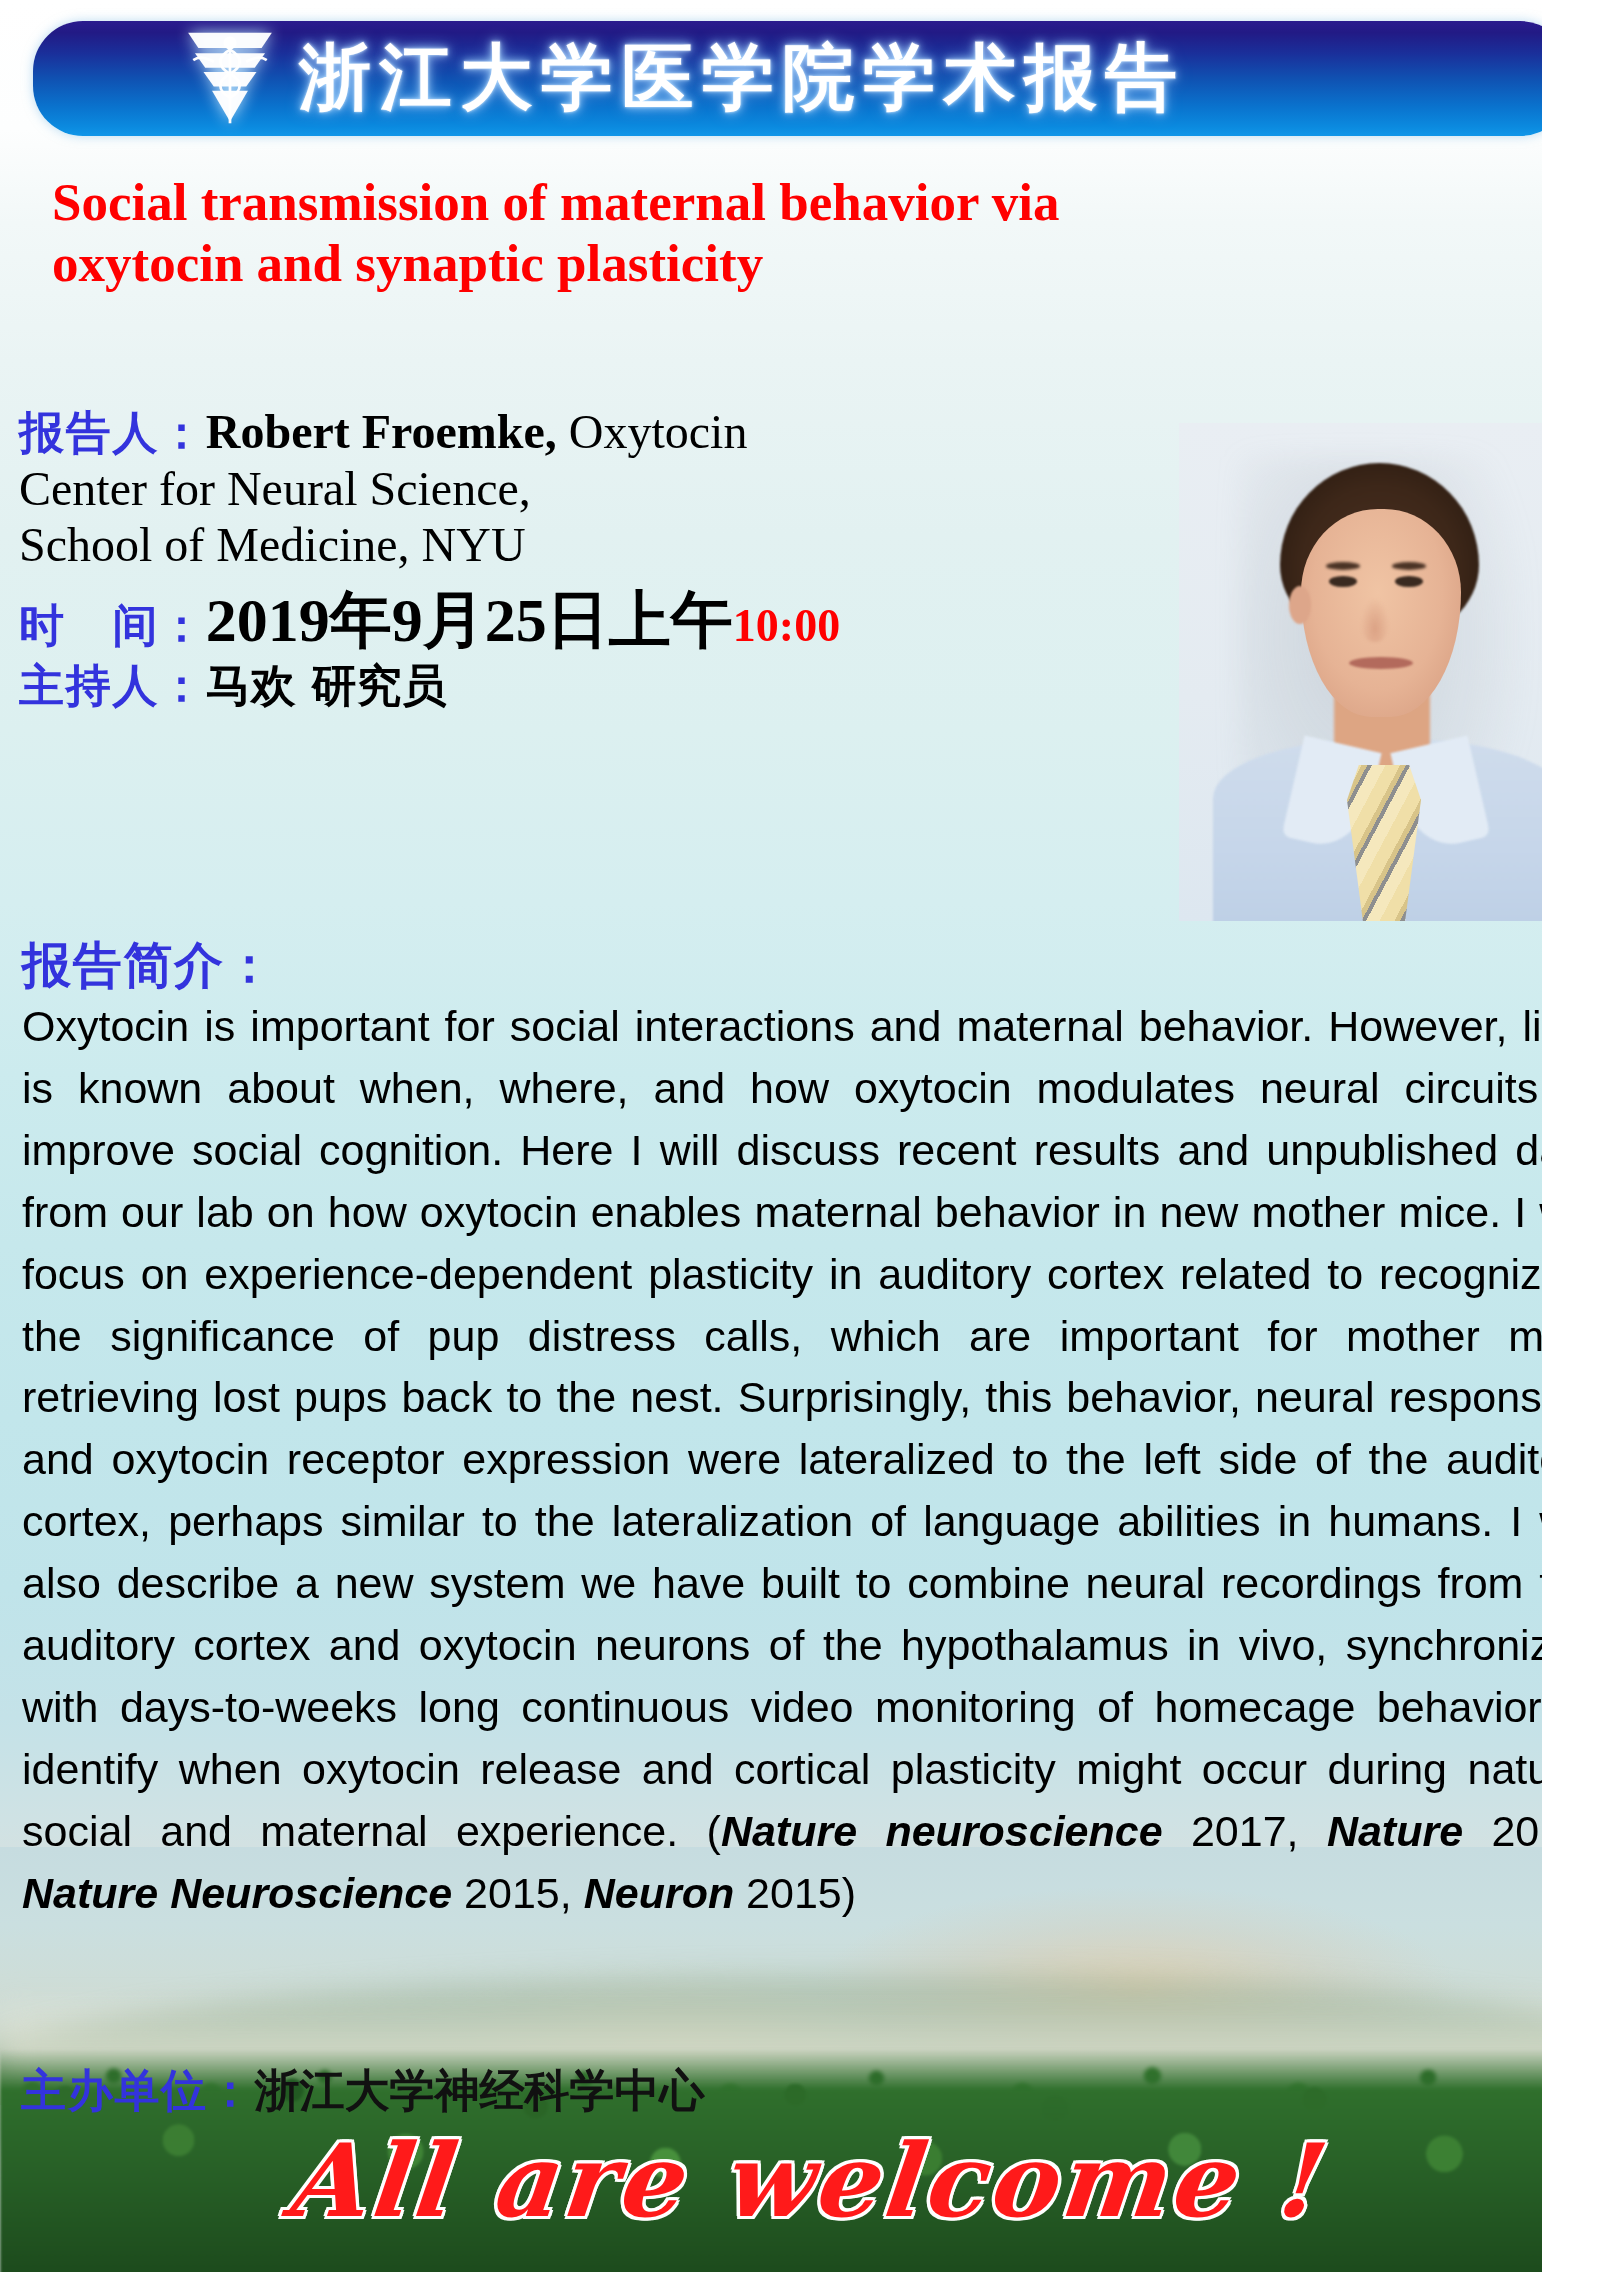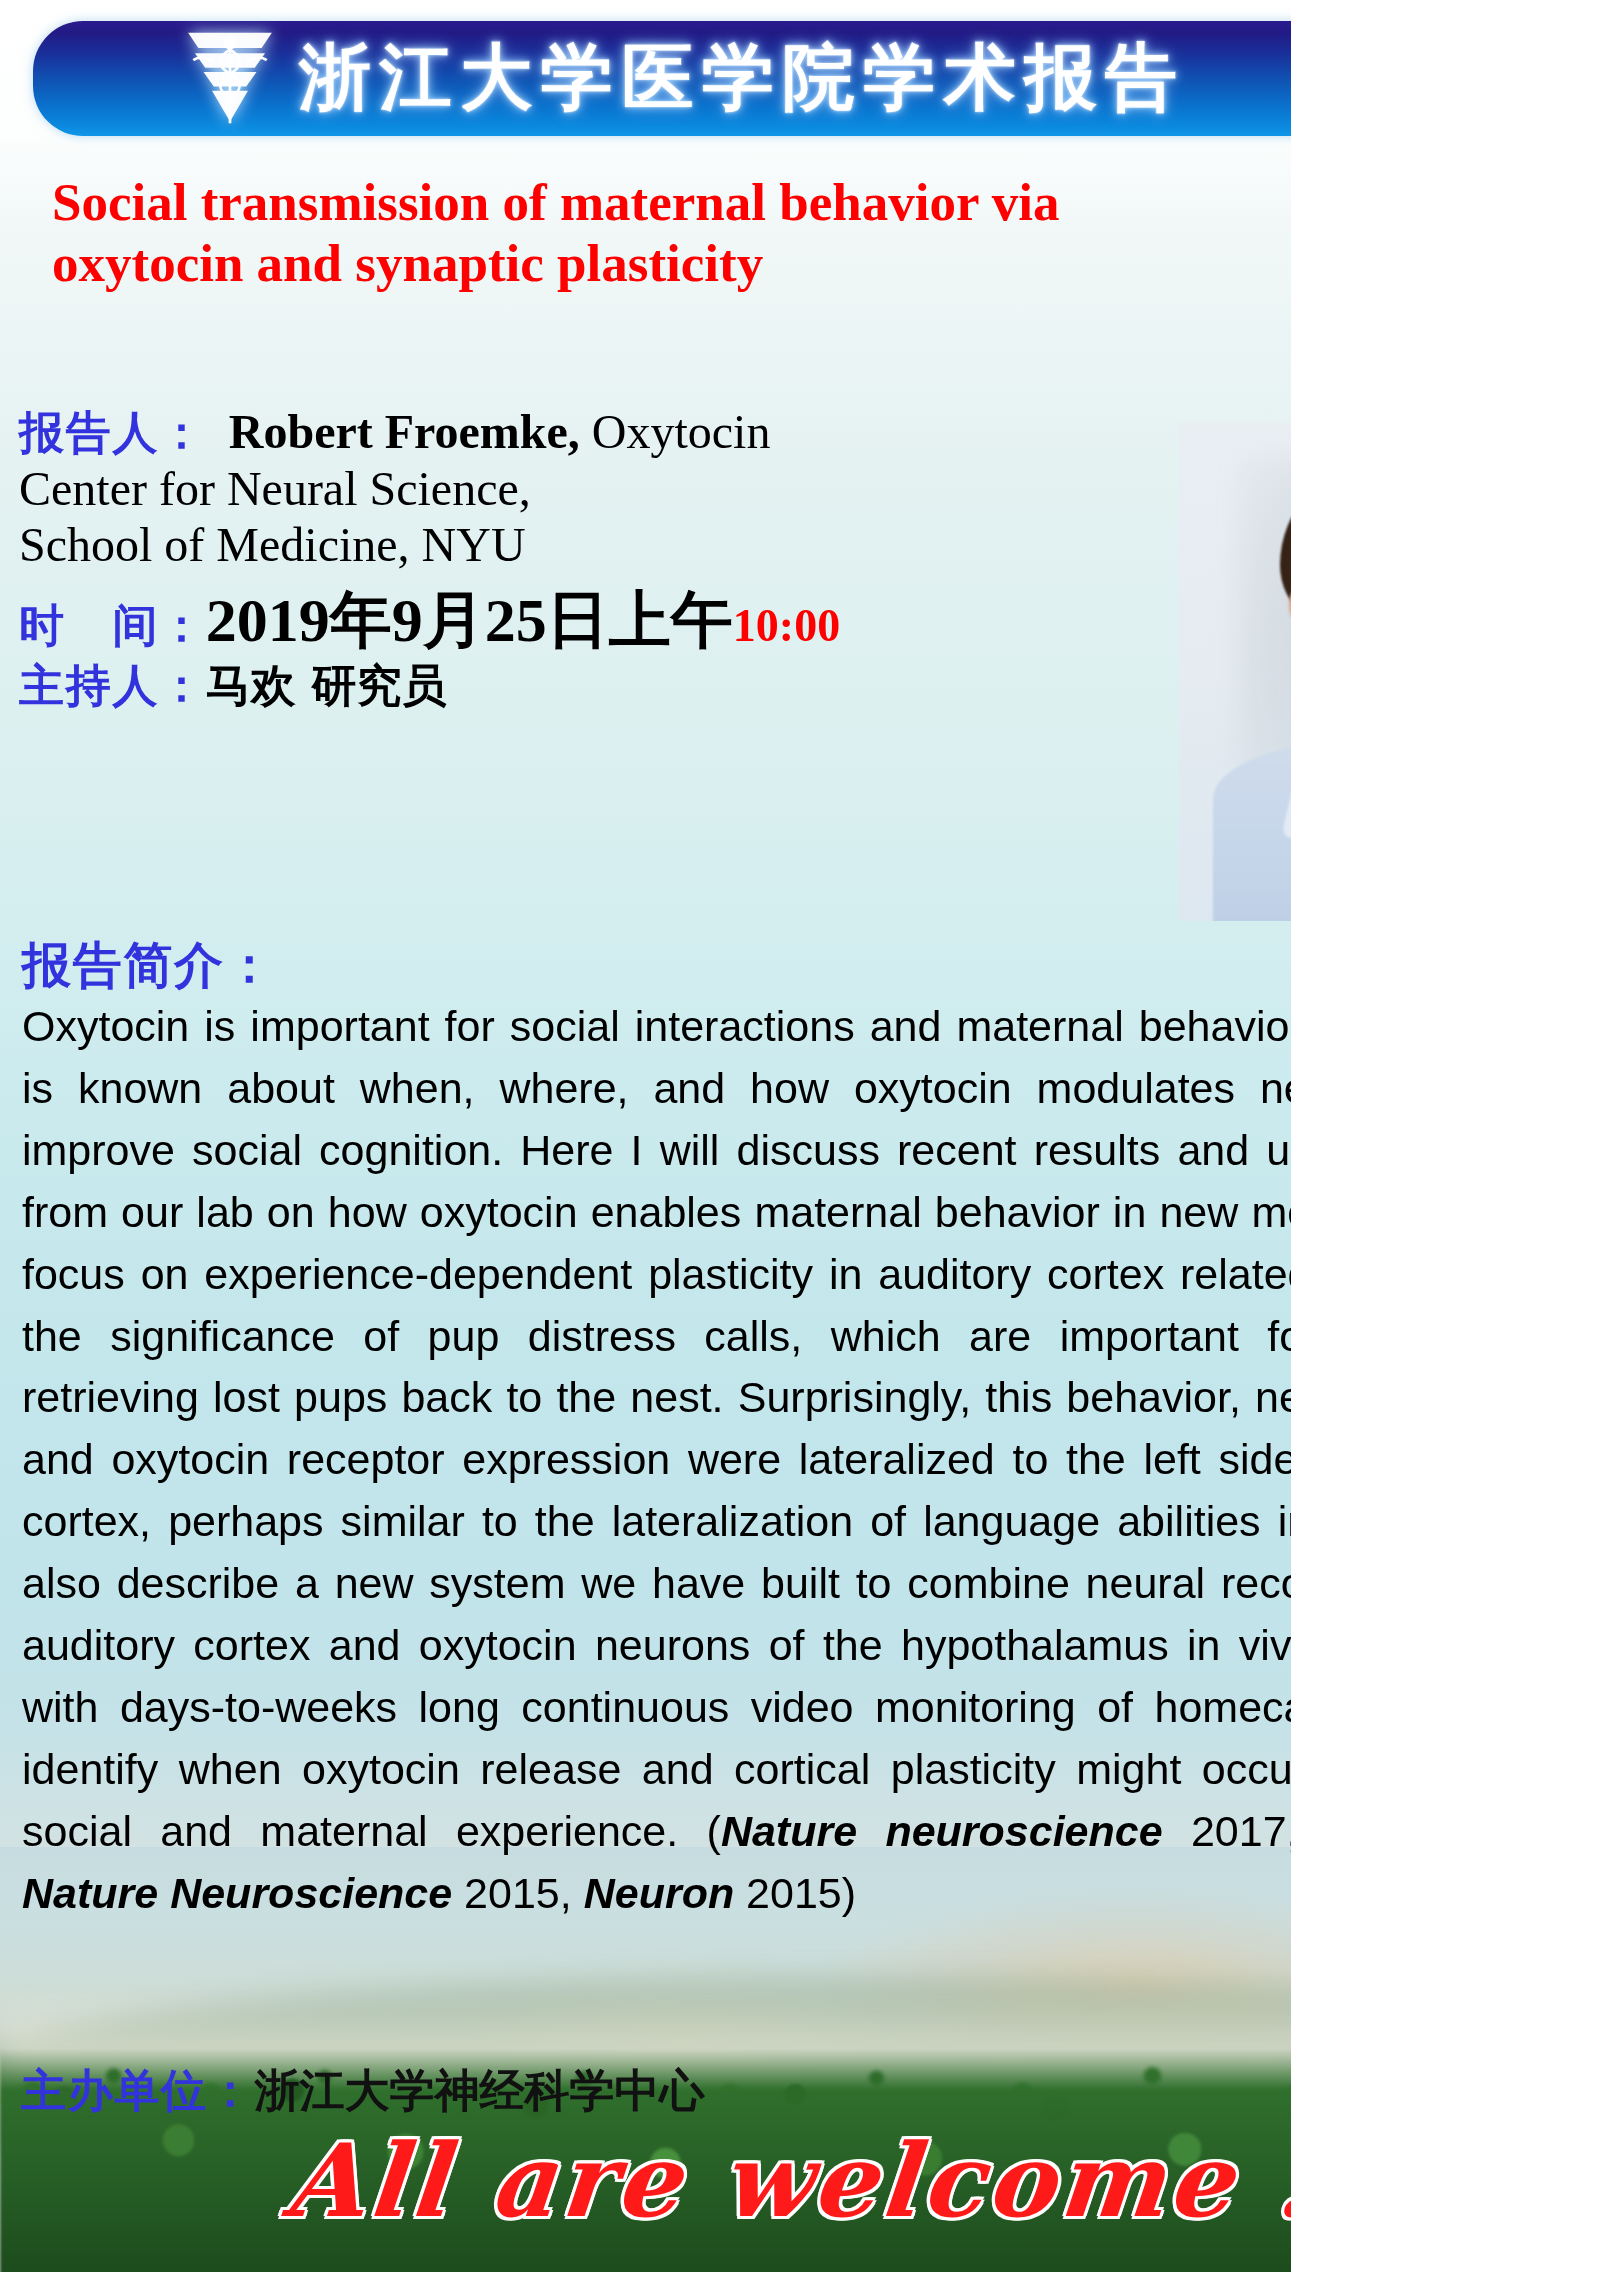--- a/index.html
+++ b/index.html
@@ -8,21 +8,21 @@
   }
   body {
     width: 1623px;
     height: 2273px;
     font-family: "Liberation Sans", sans-serif;
     overflow: hidden;
   }
 
   #poster {
     position: relative;
-    width: 1291px;
+    width: 1542px;
     height: 2273px;
     overflow: hidden;
     background:
       linear-gradient(to bottom,
         #ffffff 0px,
         #fdfefe 129px,
         #f2f8f8 223px,
         #eaf4f4 361px,
         #e2f1f1 533px,
         #dcf0f0 730px,
@@ -192,21 +192,21 @@
     line-height: 1.18;
     white-space: nowrap;
   }
   .cn-label {
     font-family: "DejaVu Sans", sans-serif;
     font-weight: bold;
     color: #3333dd;
     font-size: 45px;
     letter-spacing: 1.7px;
   }
-  .bold-black { font-weight: bold; margin-left: 23px; }
+  .bold-black { font-weight: bold; }
   .cn-black {
     font-family: "DejaVu Sans", sans-serif;
     font-weight: bold;
     color: #000;
     font-size: 45px;
   }
   .num-black {
     font-family: "Liberation Serif", serif;
     font-weight: bold;
     color: #000;

